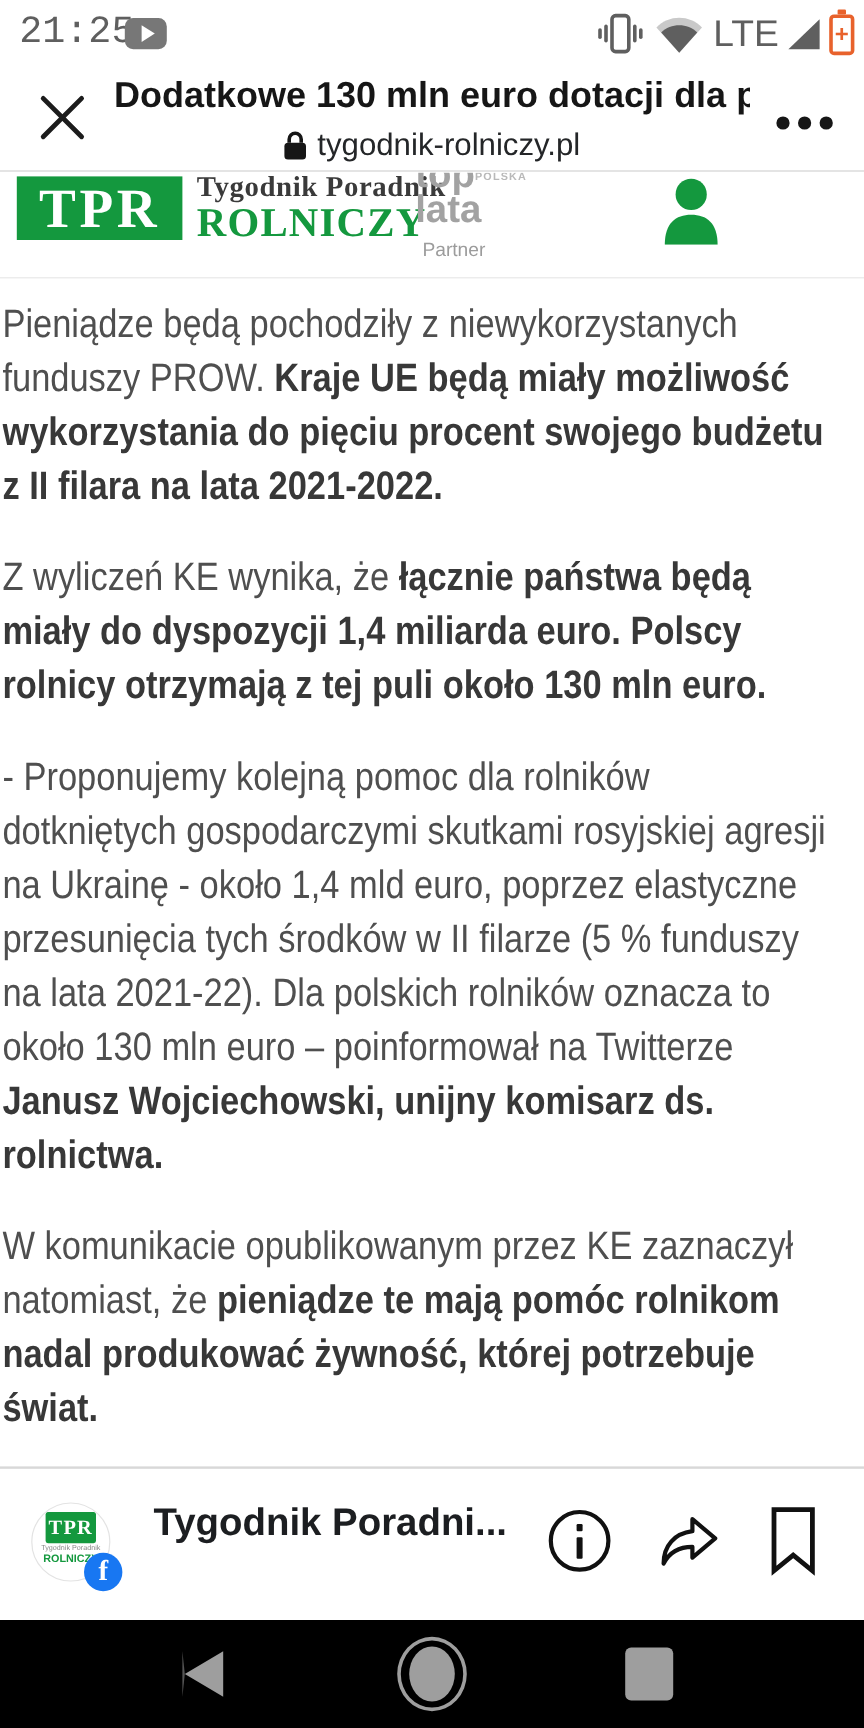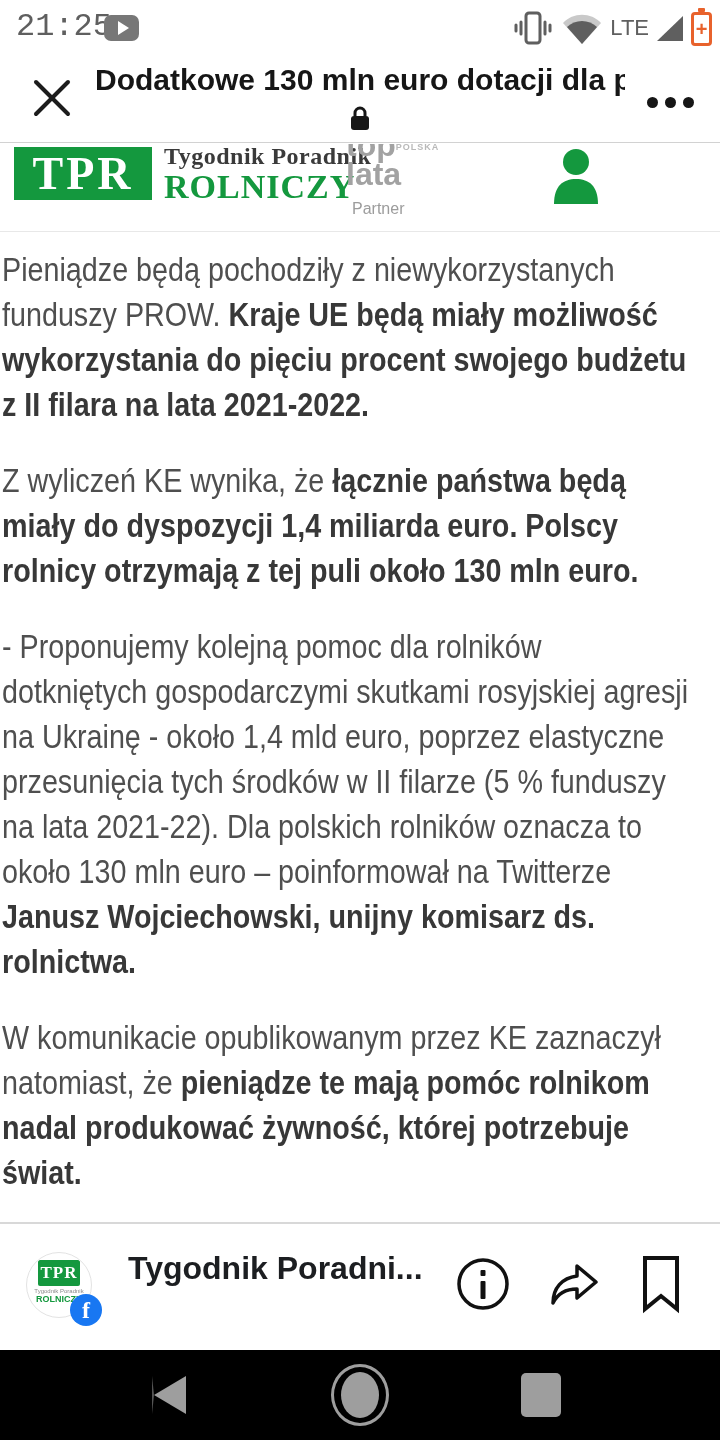--- a/index.html
+++ b/index.html
@@ -5,21 +5,21 @@
   * { margin:0; padding:0; box-sizing:border-box; }
   body { background:#777; font-family:"Liberation Sans", sans-serif; }
   .screen { position:relative; width:720px; height:1440px; background:#fff; overflow:hidden; margin:0 auto; }
 
   
   .status-bar { position:absolute; top:0; left:0; width:720px; height:55px; background:#fff; }
   .sb-time { position:absolute; left:16px; top:8px; font-size:32px; color:#5f5f5f;font-family:Liberation Mono, monospace; }
   .yt-icon { position:absolute; left:104px; top:15px; width:35px; height:26px; background:#777; border-radius:7px; display:flex; align-items:center; justify-content:center; }
   .yt-icon .tri { width:0; height:0; border-left:11px solid #fff; border-top:7px solid transparent; border-bottom:7px solid transparent; margin-left:3px; }
   .sb-right { position:absolute; right:8px; top:0; height:55px; display:flex; align-items:center; gap:8px; }
-  .sb-lte { font-size:22px; color:#5f5f5f; letter-spacing:0; }
+  .sb-lte { font-size:31px; color:#5f5f5f; letter-spacing:0; }
   .sig-tri { width:0; height:0; border-left:26px solid transparent; border-bottom:25px solid #5f5f5f; margin-top:2px; }
   .battery { position:relative; width:21px; height:34px; border:3px solid #e8622c; border-radius:4px; margin-top:2px; display:flex; align-items:center; justify-content:center; }
   .battery::before { content:""; position:absolute; top:-7px; left:4px; width:7px; height:4px; background:#e8622c; border-radius:1px; }
   .battery .plus { color:#e8622c; font-size:20px; font-weight:bold; line-height:1; }
 
   
   .browser-bar { position:absolute; top:55px; left:0; width:720px; height:88px; background:#fff; border-bottom:1px solid #d2d2d2; }
   .close-btn { position:absolute; left:26px; top:18px; width:52px; height:52px; background:none; border:none; }
   .b-title { position:absolute; left:95px; right:95px; top:8px; text-align:center; font-size:30px; font-weight:bold; color:#161616; white-space:nowrap; overflow:hidden; }
   .url-row { position:absolute; left:0; right:0; top:50px; display:flex; align-items:center; justify-content:center; gap:8px; }
@@ -106,20 +106,21 @@
         <line x1="6" y1="6" x2="38" y2="38" stroke="#1c1c1c" stroke-width="4" stroke-linecap="round"></line>
         <line x1="38" y1="6" x2="6" y2="38" stroke="#1c1c1c" stroke-width="4" stroke-linecap="round"></line>
       </svg>
     </button>
     <div class="b-title">Dodatkowe 130 mln euro dotacji dla polsk...</div>
     <div class="url-row">
       <svg width="20" height="26" viewBox="0 0 20 26">
         <rect x="1" y="11" width="18" height="14" rx="3" fill="#161616"></rect>
         <path d="M5,11 V8 a5,5 0 0 1 10,0 V11" fill="none" stroke="#161616" stroke-width="3"></path>
       </svg>
+      <span class="url-text">tygodnik-rolniczy.pl</span>
     </div>
     <div class="dots">
         <span></span>
         <span></span>
         <span></span>
       </div>
   </div>
 
   <div class="site-header">
     <a class="logo-box">

